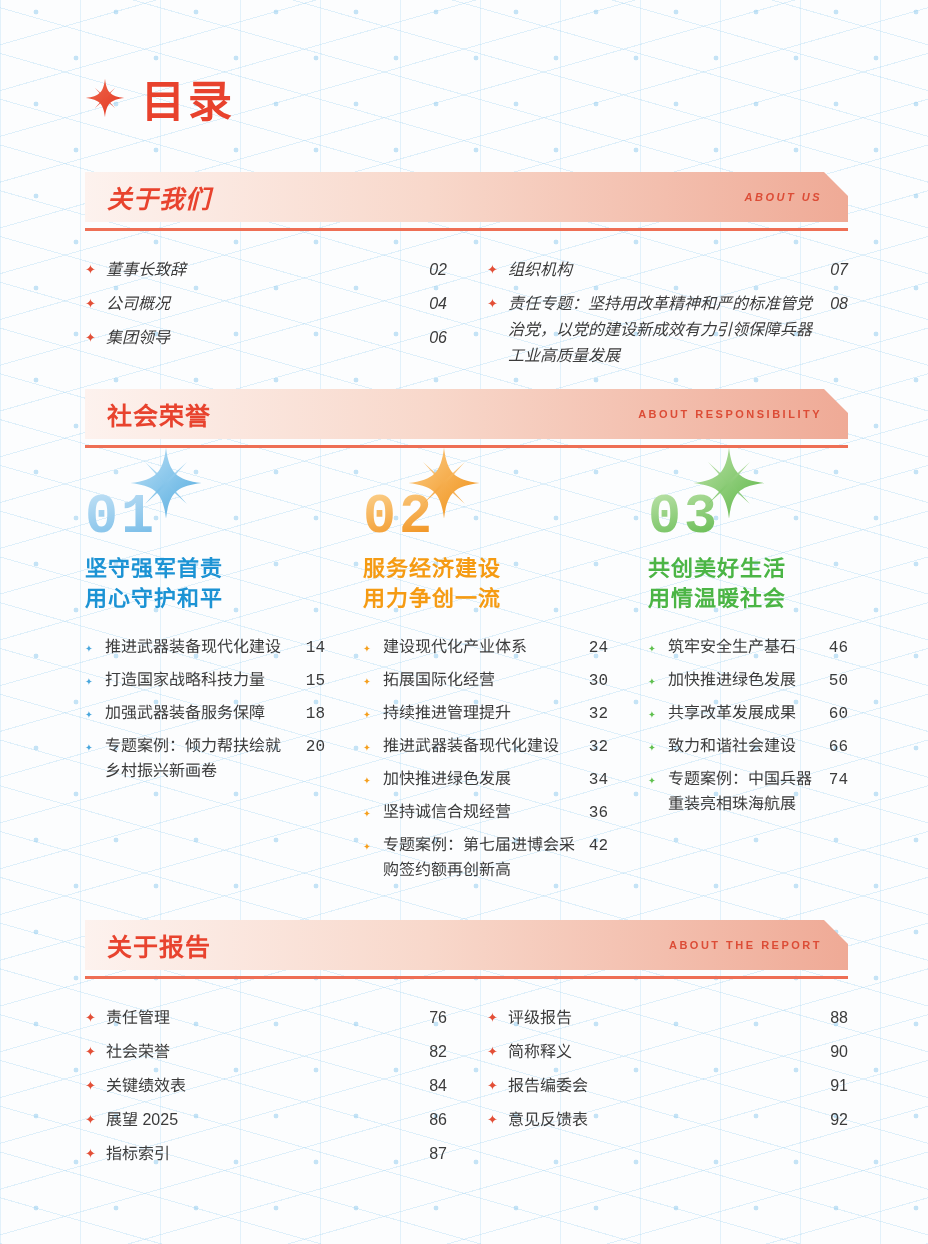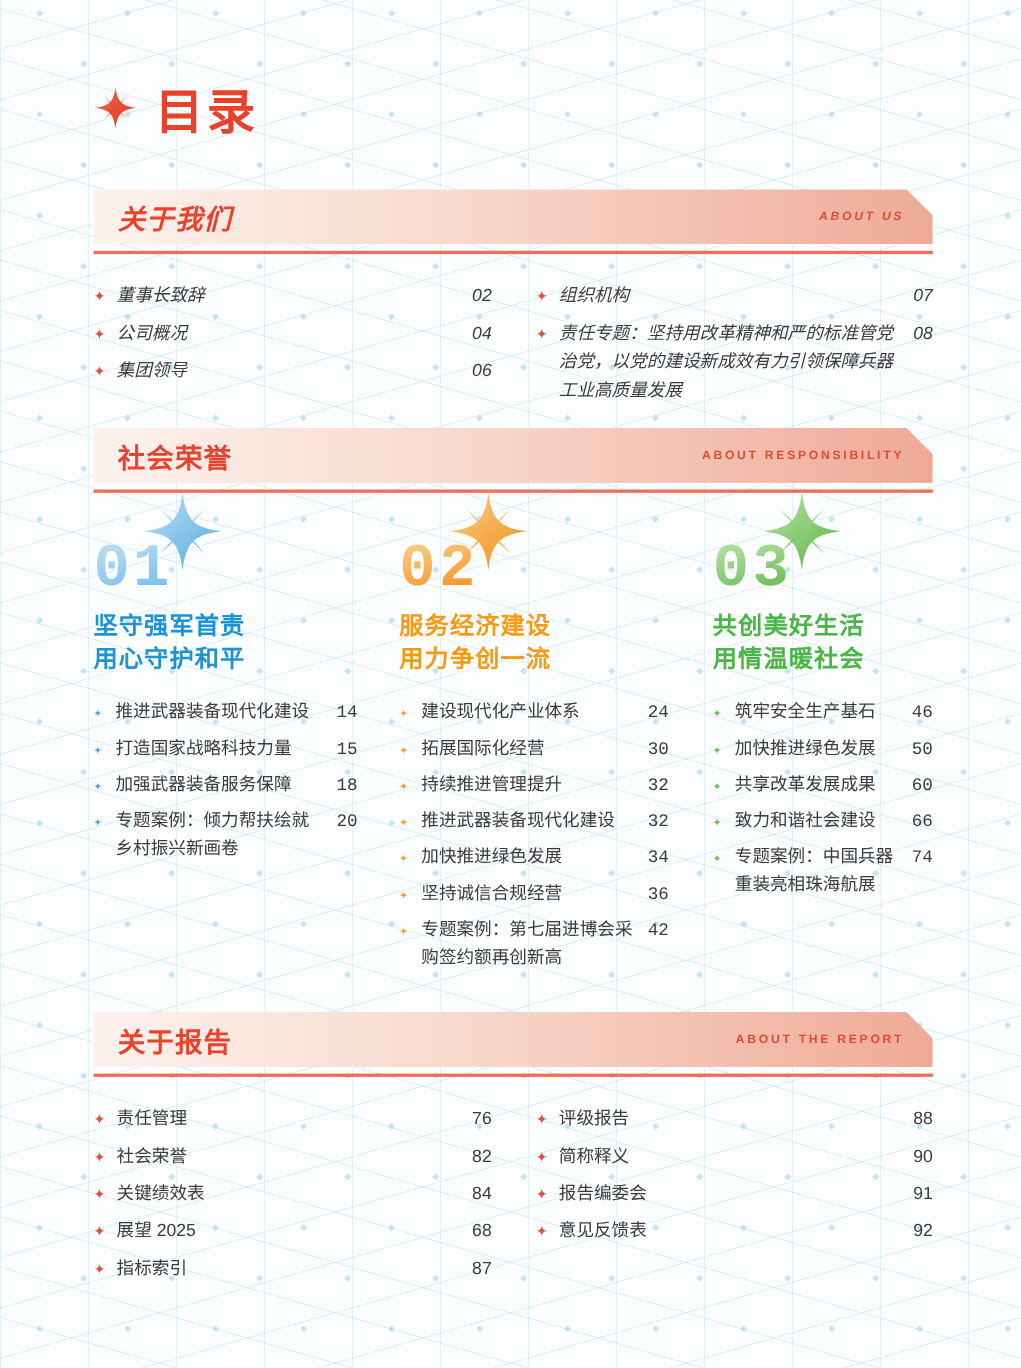--- a/index.html
+++ b/index.html
@@ -320,21 +320,21 @@
             <span class="pagenum">82</span>
           </div>
           <div class="toc-row">
             <span class="bullet b-red">✦</span>
             <span class="label">关键绩效表</span>
             <span class="pagenum">84</span>
           </div>
           <div class="toc-row">
             <span class="bullet b-red">✦</span>
             <span class="label">展望 2025</span>
-            <span class="pagenum">68</span>
+            <span class="pagenum">86</span>
           </div>
           <div class="toc-row">
             <span class="bullet b-red">✦</span>
             <span class="label">指标索引</span>
             <span class="pagenum">87</span>
           </div>
         </div>
         <div class="col-r">
           <div class="toc-row">
             <span class="bullet b-red">✦</span>

